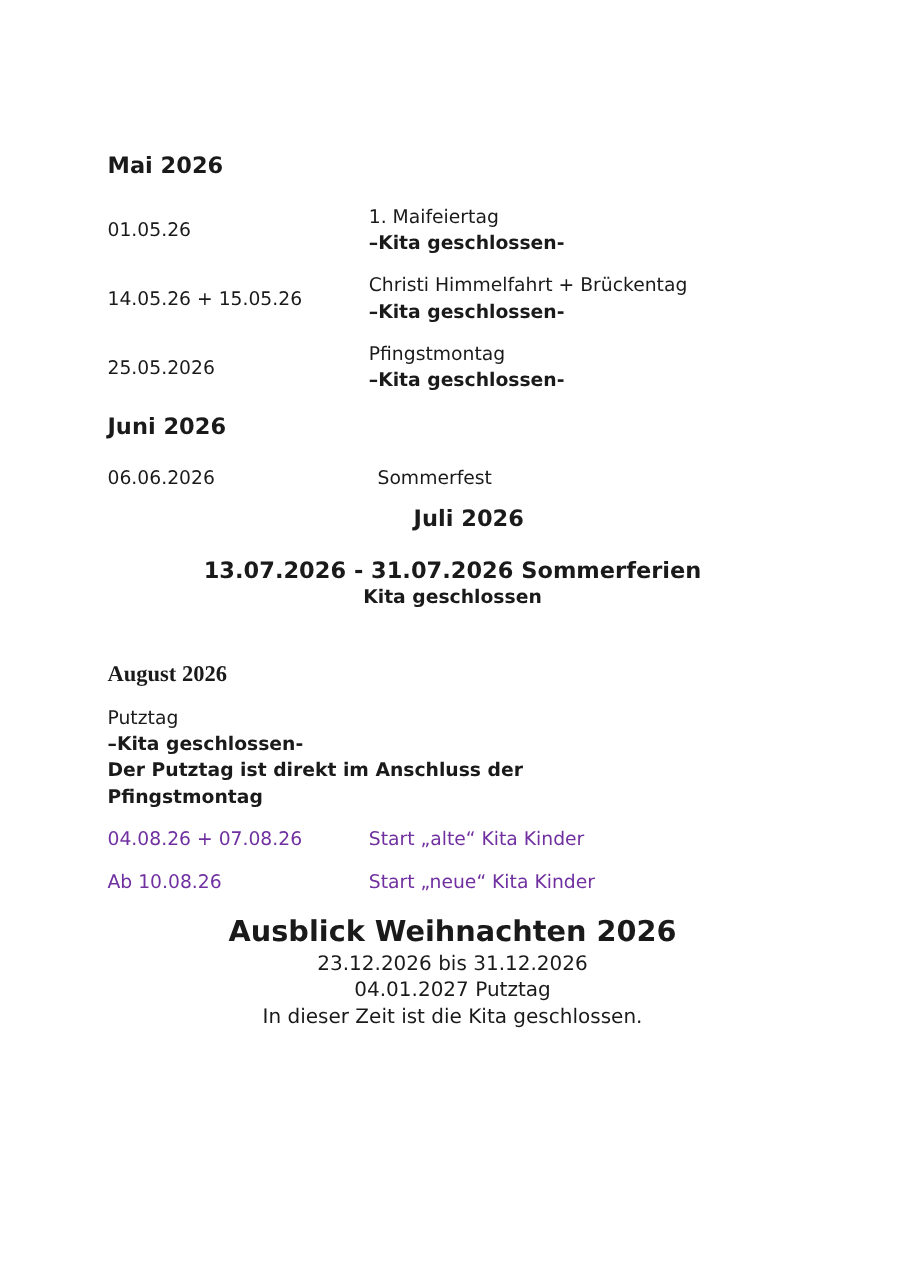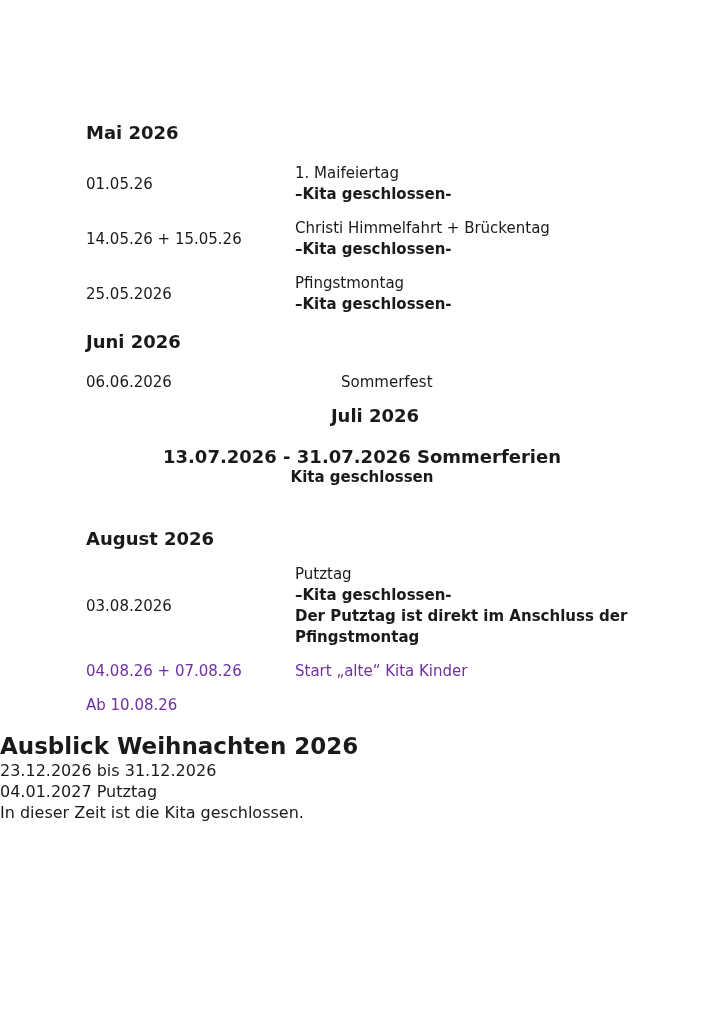--- a/index.html
+++ b/index.html
@@ -26,54 +26,54 @@
   }
   h2.section-heading {
     font-size: 18px;
     line-height: 20px;
     font-weight: bold;
     margin: 0 0 20px 0;
   }
   h2.mt-17 { margin-top: 17px; }
   h2.mt-6  { margin-top: 4px; text-align: center; }
   h2.mt-41 { margin-top: 41px; }
-  h2.mb-15 { margin-bottom: 15px; }
+  h2.mb-15 { margin-bottom: 15px; font-family: Liberation Serif, serif; }
   .event-row {
     display: flex;
     align-items: center;
     font-size: 15px;
     line-height: 21px;
     margin-bottom: 13px;
   }
   .event-date {
     flex: 0 0 209px;
     width: 209px;
   }
   .event-desc { flex: 1; }
   .desc-line.bold { font-weight: bold; }
   .purple, .purple .event-date, .purple .desc-line { color: var(--accent-purple); }
-  .indent-sm { padding-left: 7px; margin-left: 39px; }
+  .indent-sm { padding-left: 7px; }
   .notice {
     margin: 20px -60px 0 -86px; 
     text-align: center;
   }
   .notice-main {
     font-size: 18px;
     line-height: 21px;
     font-weight: bold;
     text-align: center;
   }
   .notice-sub {
     font-size: 15px;
     line-height: 21px;
     font-weight: bold;
   }
   .outlook {
     margin: 17px -60px 0 -86px;
-    text-align: left;
+    text-align: center;
   }
   .outlook-title {
     font-size: 23px;
     line-height: 27px;
     font-weight: bold;
   }
   .outlook-line {
     font-size: 16px;
     line-height: 21px;
   }
@@ -122,38 +122,40 @@
     <h2 class="section-heading mt-6">Juli 2026</h2>
 
     <div class="notice">
       <div class="notice-main">13.07.2026 - 31.07.2026 Sommerferien</div>
       <div class="notice-sub">Kita geschlossen</div>
     </div>
 
     <h2 class="section-heading mt-41 mb-15">August 2026</h2>
 
     <div class="event-row">
-      <div class="event-date">03.08.2026</div>
       <div class="event-desc">
         <div class="desc-line">Putztag</div>
         <div class="desc-line bold">–Kita geschlossen-</div>
         <div class="desc-line bold">Der Putztag ist direkt im Anschluss der</div>
         <div class="desc-line bold">Pfingstmontag</div>
       </div>
     </div>
 
     <div class="event-row purple">
       <div class="event-date">04.08.26 + 07.08.26</div>
       <div class="event-desc">
         <div class="desc-line">Start „alte“ Kita Kinder</div>
       </div>
     </div>
 
     <div class="event-row purple">
       <div class="event-date">Ab 10.08.26</div>
+      <div class="event-desc">
+        <div class="desc-line">Start „neue“ Kita Kinder</div>
+      </div>
     </div>
 
     <section class="outlook">
       <div class="outlook-title">Ausblick Weihnachten 2026</div>
       <div class="outlook-line">23.12.2026 bis 31.12.2026</div>
       <div class="outlook-line">04.01.2027 Putztag</div>
       <div class="outlook-line">In dieser Zeit ist die Kita geschlossen.</div>
     </section>
 
   </main>

